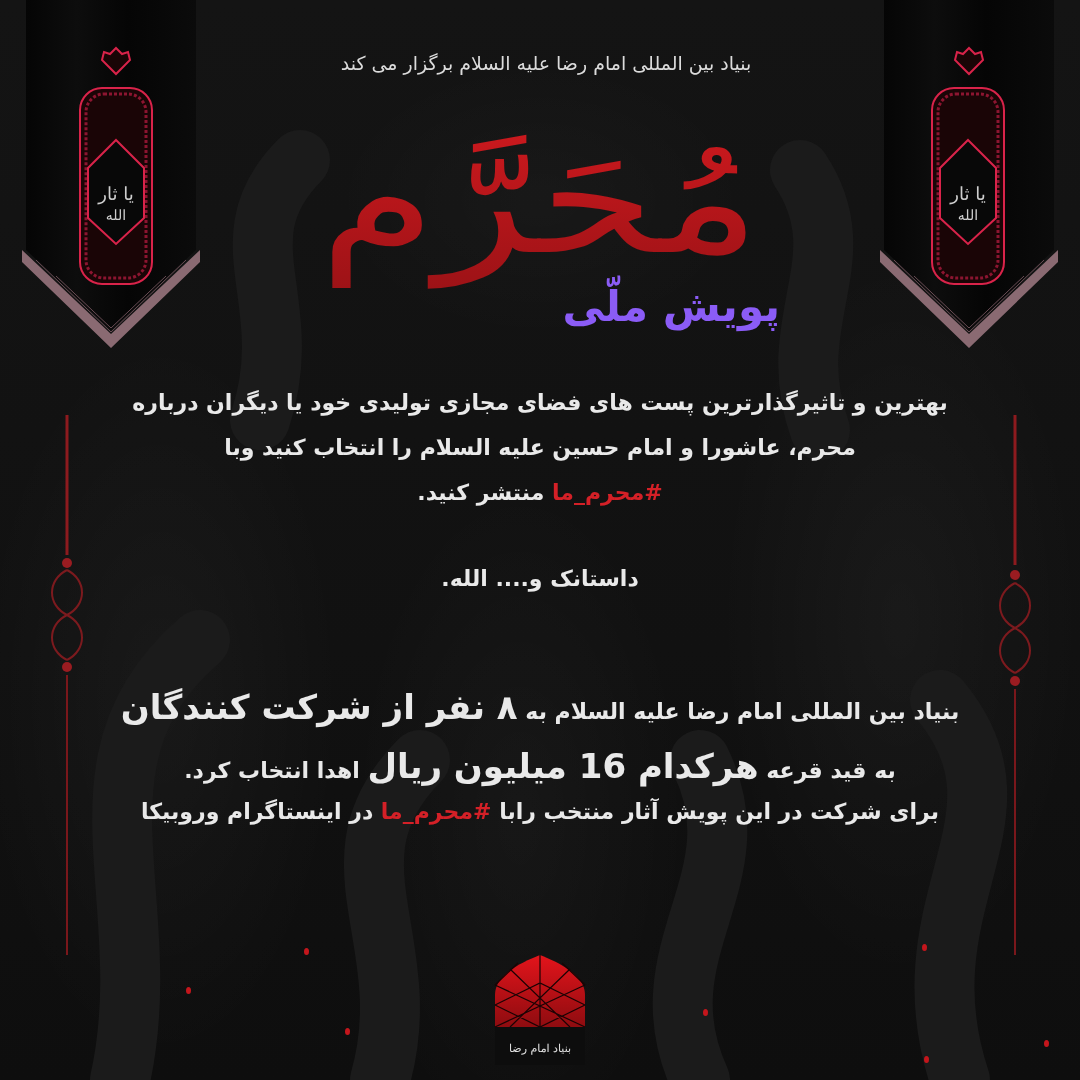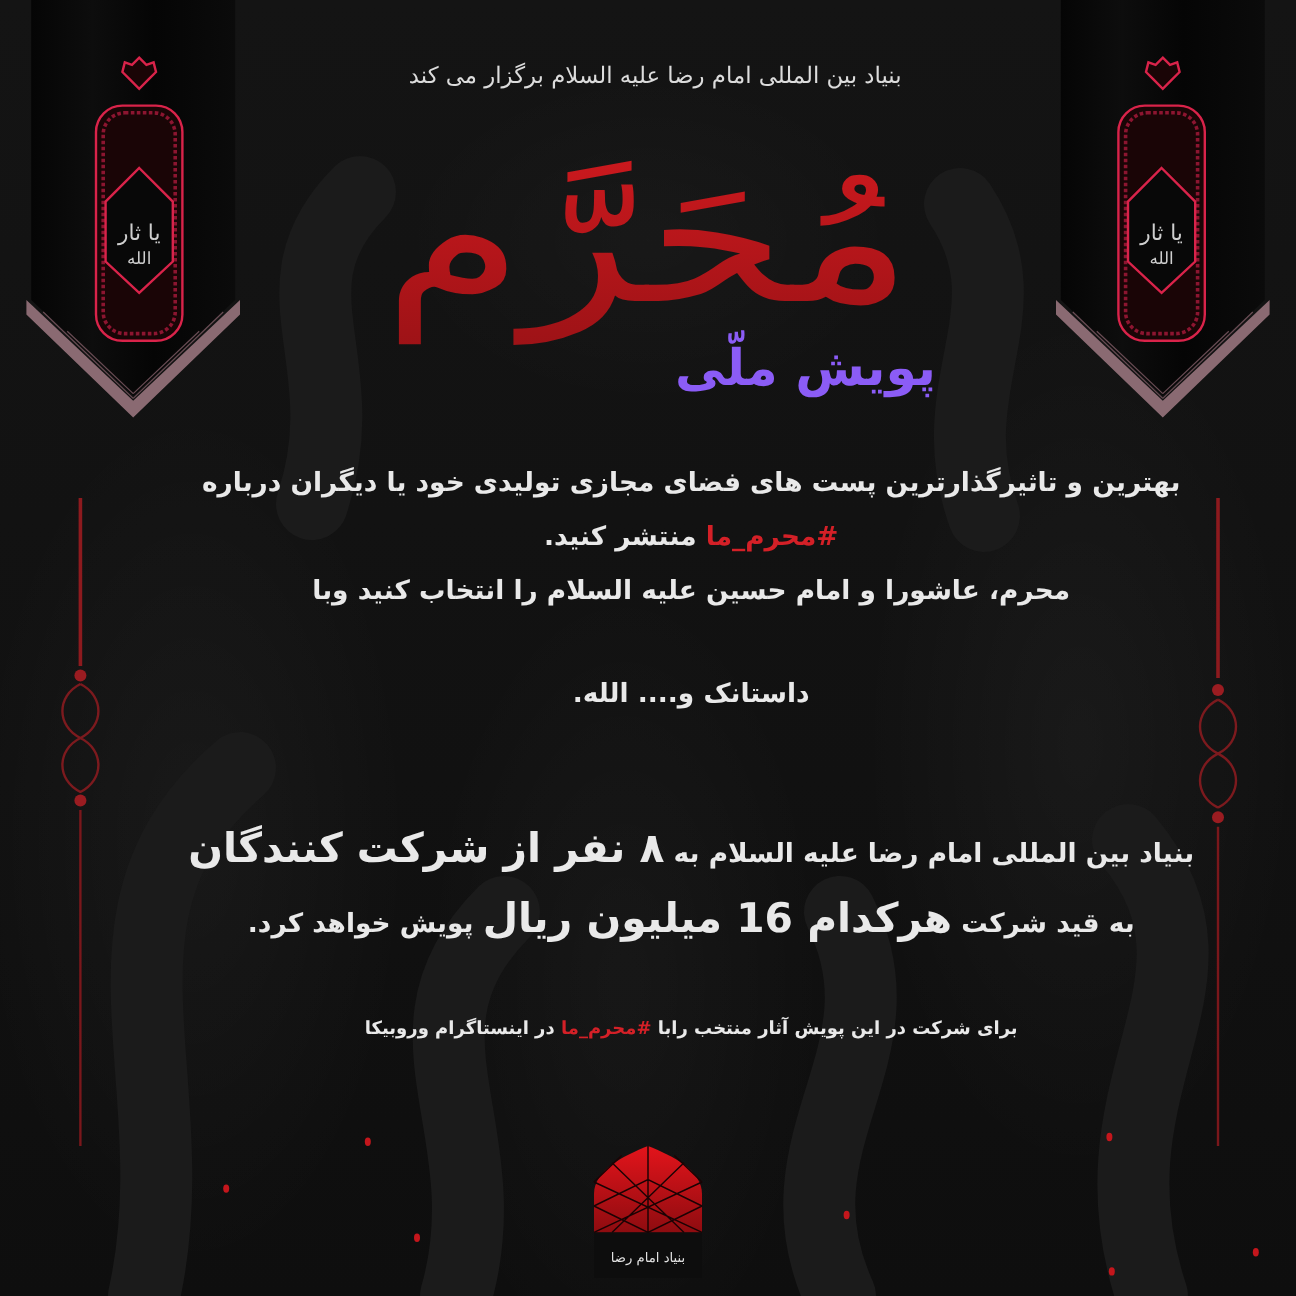--- a/index.html
+++ b/index.html
@@ -40,26 +40,26 @@
     background: linear-gradient(180deg, #d41a1f 0%, #9a1216 100%);
     -webkit-background-clip: text; background-clip: text; -webkit-text-fill-color: transparent;
     transform: scaleX(1.25);
   }
   .title-sub {
     position: absolute; top: 182px; left: 190px; width: 290px; text-align: right;
     font-size: 42px; font-weight: bold; color: #8b5cf6;
   }
   .para {
     position: absolute; left: 120px; width: 840px; text-align: center;
-    font-weight: bold; color: #e9e9e9; margin-left: 36px;
+    font-weight: bold; color: #e9e9e9;
   }
   .p1 { top: 380px; font-size: 22px; line-height: 45px; }
   .p2 { top: 556px; font-size: 22px; line-height: 46px; }
   .p3 { top: 680px; font-size: 22px; line-height: 55px; }
-  .p4 { top: 835px; font-size: 15px; line-height: 44px; text-align: center; }
+  .p4 { top: 790px; font-size: 22px; line-height: 44px; text-align: center; }
   .hashtag { color: #d42027; }
   .big { font-size: 34px; }
   .logo { position: absolute; left: 490px; top: 955px; width: 100px; height: 115px; }
   .dot { position: absolute; width: 5px; height: 7px; border-radius: 50%; background: #c4161c; }
 </style>
 </head>
 <body>
 
 <div class="bg"></div>
 
@@ -137,40 +137,40 @@
 
 <div class="organizer">بنیاد بین المللی امام رضا علیه السلام برگزار می کند</div>
 
 <div class="title-wrap">
   <div class="title-main">مُحَرَّم</div>
   <div class="title-sub">پویش ملّی</div>
 </div>
 
 <div class="para p1">
   <div>بهترین و تاثیرگذارترین پست های فضای مجازی تولیدی خود یا دیگران درباره</div>
+  <div>محرم، عاشورا و امام حسین علیه السلام را انتخاب کنید وبا</div>
   <div>
     <span class="hashtag">#محرم_ما</span>
     <span>منتشر کنید.</span>
   </div>
-  <div>محرم، عاشورا و امام حسین علیه السلام را انتخاب کنید وبا</div>
 </div>
 
 <div class="para p2">
   <div>داستانک و.... الله.</div>
 </div>
 
 <div class="para p3">
   <div>
     <span>بنیاد بین المللی امام رضا علیه السلام به</span>
     <span class="big">۸ نفر از شرکت کنندگان</span>
   </div>
   <div>
-    <span>به قید شرکت</span>
+    <span>به قید قرعه</span>
     <span class="big">هرکدام 16 میلیون ریال</span>
-    <span>پویش خواهد کرد.</span>
+    <span>اهدا انتخاب کرد.</span>
   </div>
 </div>
 
 <div class="para p4">
   <div>
     <span>برای شرکت در این پویش آثار منتخب رابا</span>
     <span class="hashtag">#محرم_ما</span>
     <span>در اینستاگرام وروبیکا</span>
   </div>
 </div>

